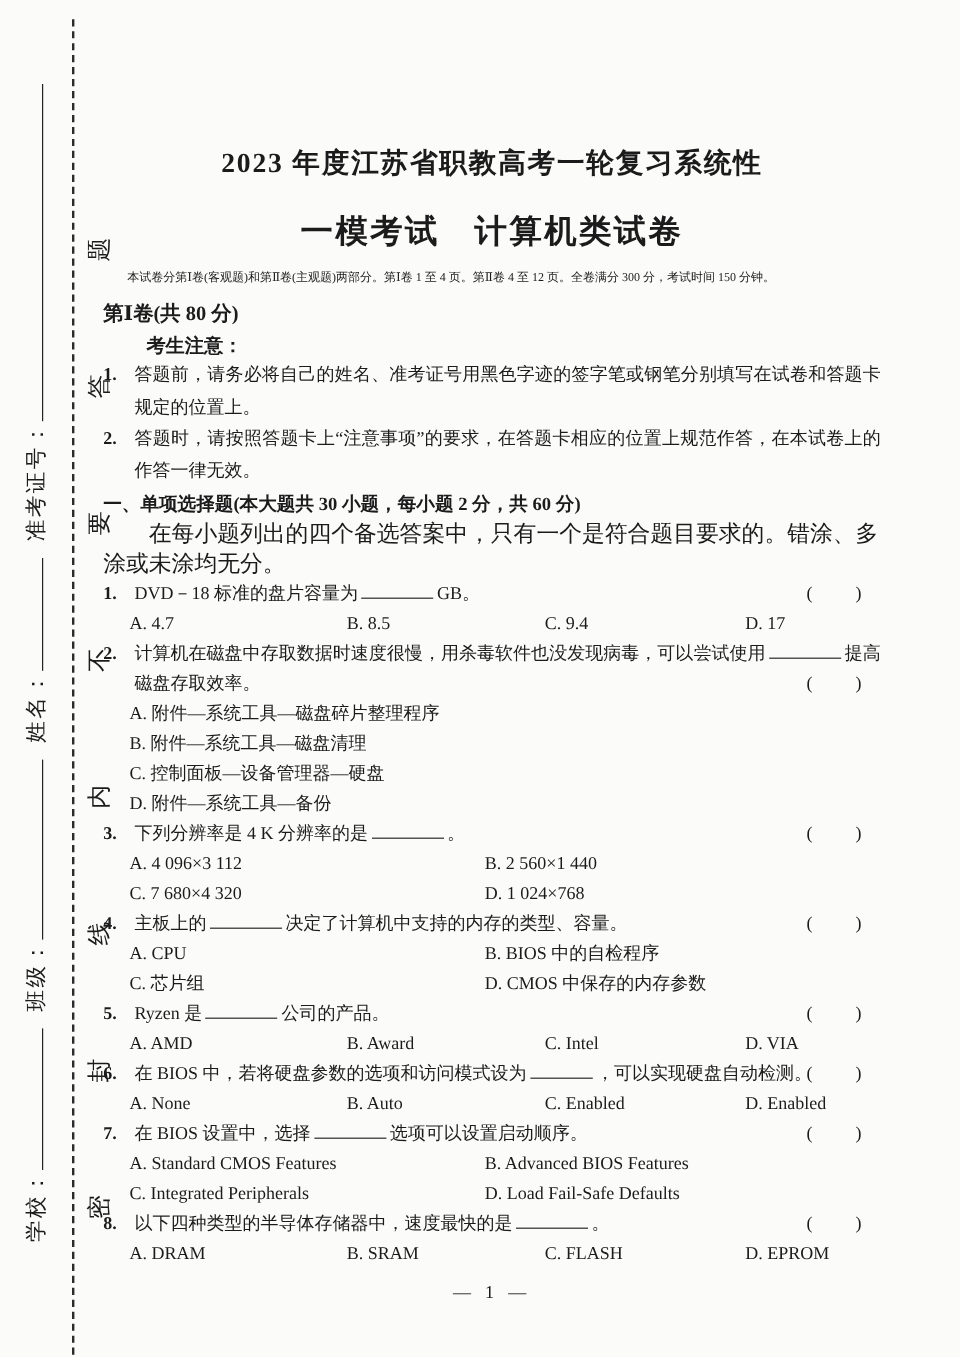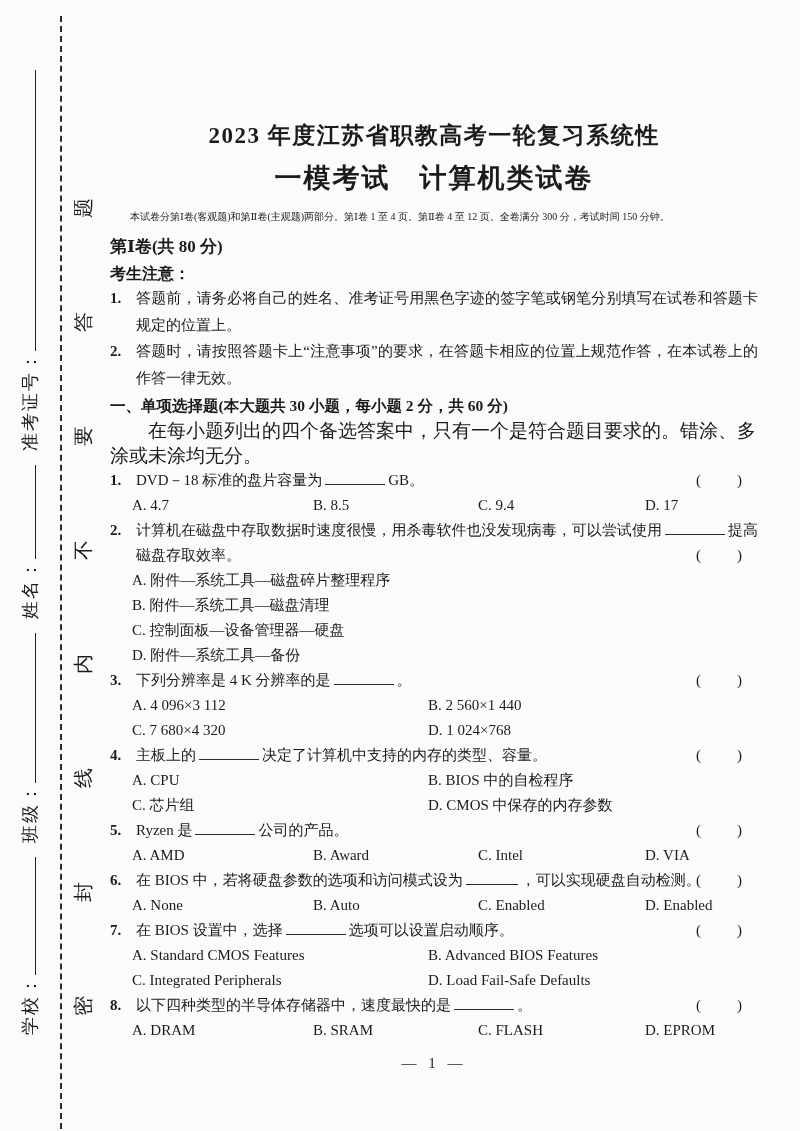--- a/index.html
+++ b/index.html
@@ -35,26 +35,26 @@
   .m-blank.grow{flex:1;margin-right:0;}
   .seal-wrap{left:68px;top:198px;width:30px;height:818px;}
   .seal-inner{
     width:818px;height:30px;line-height:30px;
     transform:rotate(-90deg) translateX(-818px);
     display:flex;justify-content:space-between;align-items:center;
     font-size:20px;
   }
 
   
-  .main{position:absolute;left:110px;top:0;width:648px;}
+  .main{position:absolute;left:86px;top:0;width:648px;}
   .title1{margin-top:120px;text-align:center;font-size:23px;font-weight:bold;letter-spacing:1.5px;}
-  .title2{margin-top:9px;text-align:center;font-size:27px;font-weight:bold;letter-spacing:2px;}
+  .title2{margin-top:24px;text-align:center;font-size:27px;font-weight:bold;letter-spacing:2px;}
   .intro{margin-top:7px;font-size:10px;line-height:28px;text-indent:2em;text-align:justify;}
   .part-heading{font-size:17px;font-weight:bold;line-height:25px;margin-top:3px;}
-  .notice-heading{font-size:16px;font-weight:bold;line-height:23px;margin-top:3px;}
+  .notice-heading{font-size:16px;font-weight:bold;line-height:23px;margin-top:3px;margin-left:36px;}
   .notice-item{display:flex;font-size:15px;line-height:26.5px;}
   .notice-num{width:26px;flex:none;font-weight:bold;}
   .notice-text{flex:1;text-align:justify;}
   .section-heading{font-size:15.5px;font-weight:bold;line-height:25px;margin-top:2px;}
   .section-note{font-size:19px;line-height:25px;text-indent:2em;}
 
   .q{font-size:15px;line-height:25px;}
   .stem-row{display:flex;}
   .q-num{width:26px;flex:none;font-weight:bold;}
   .stem{flex:1;position:relative;text-align:justify;}

